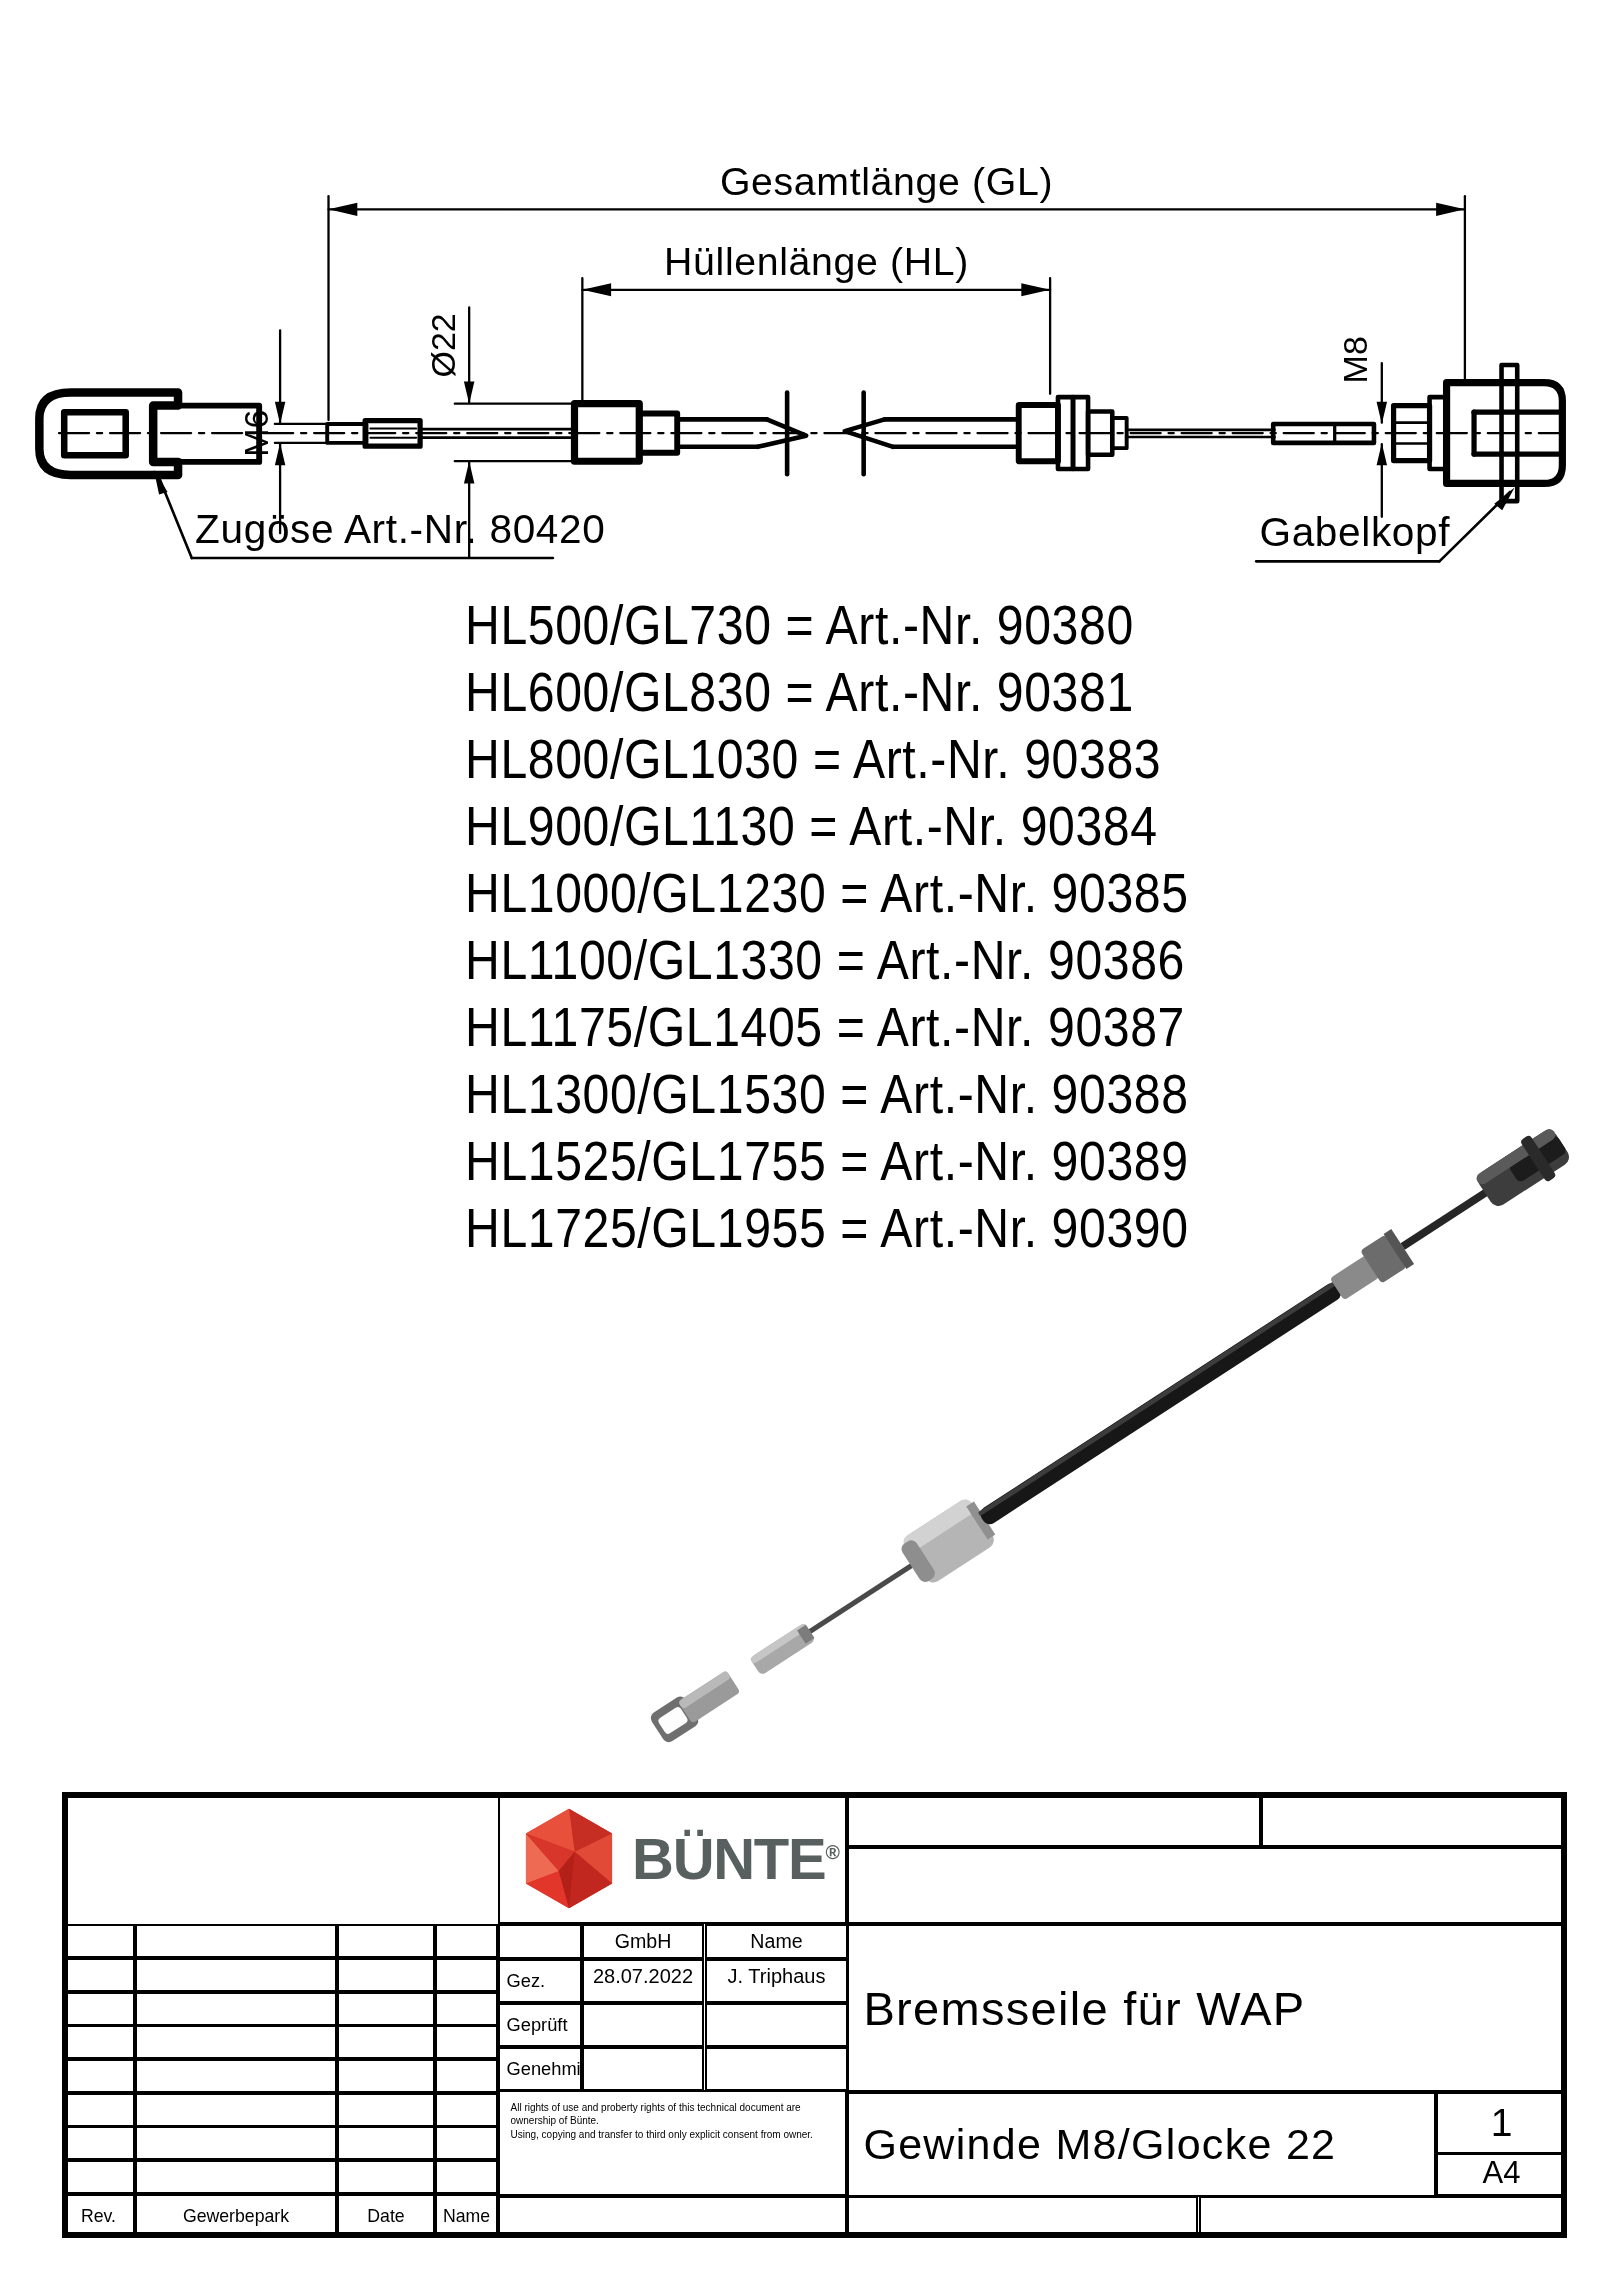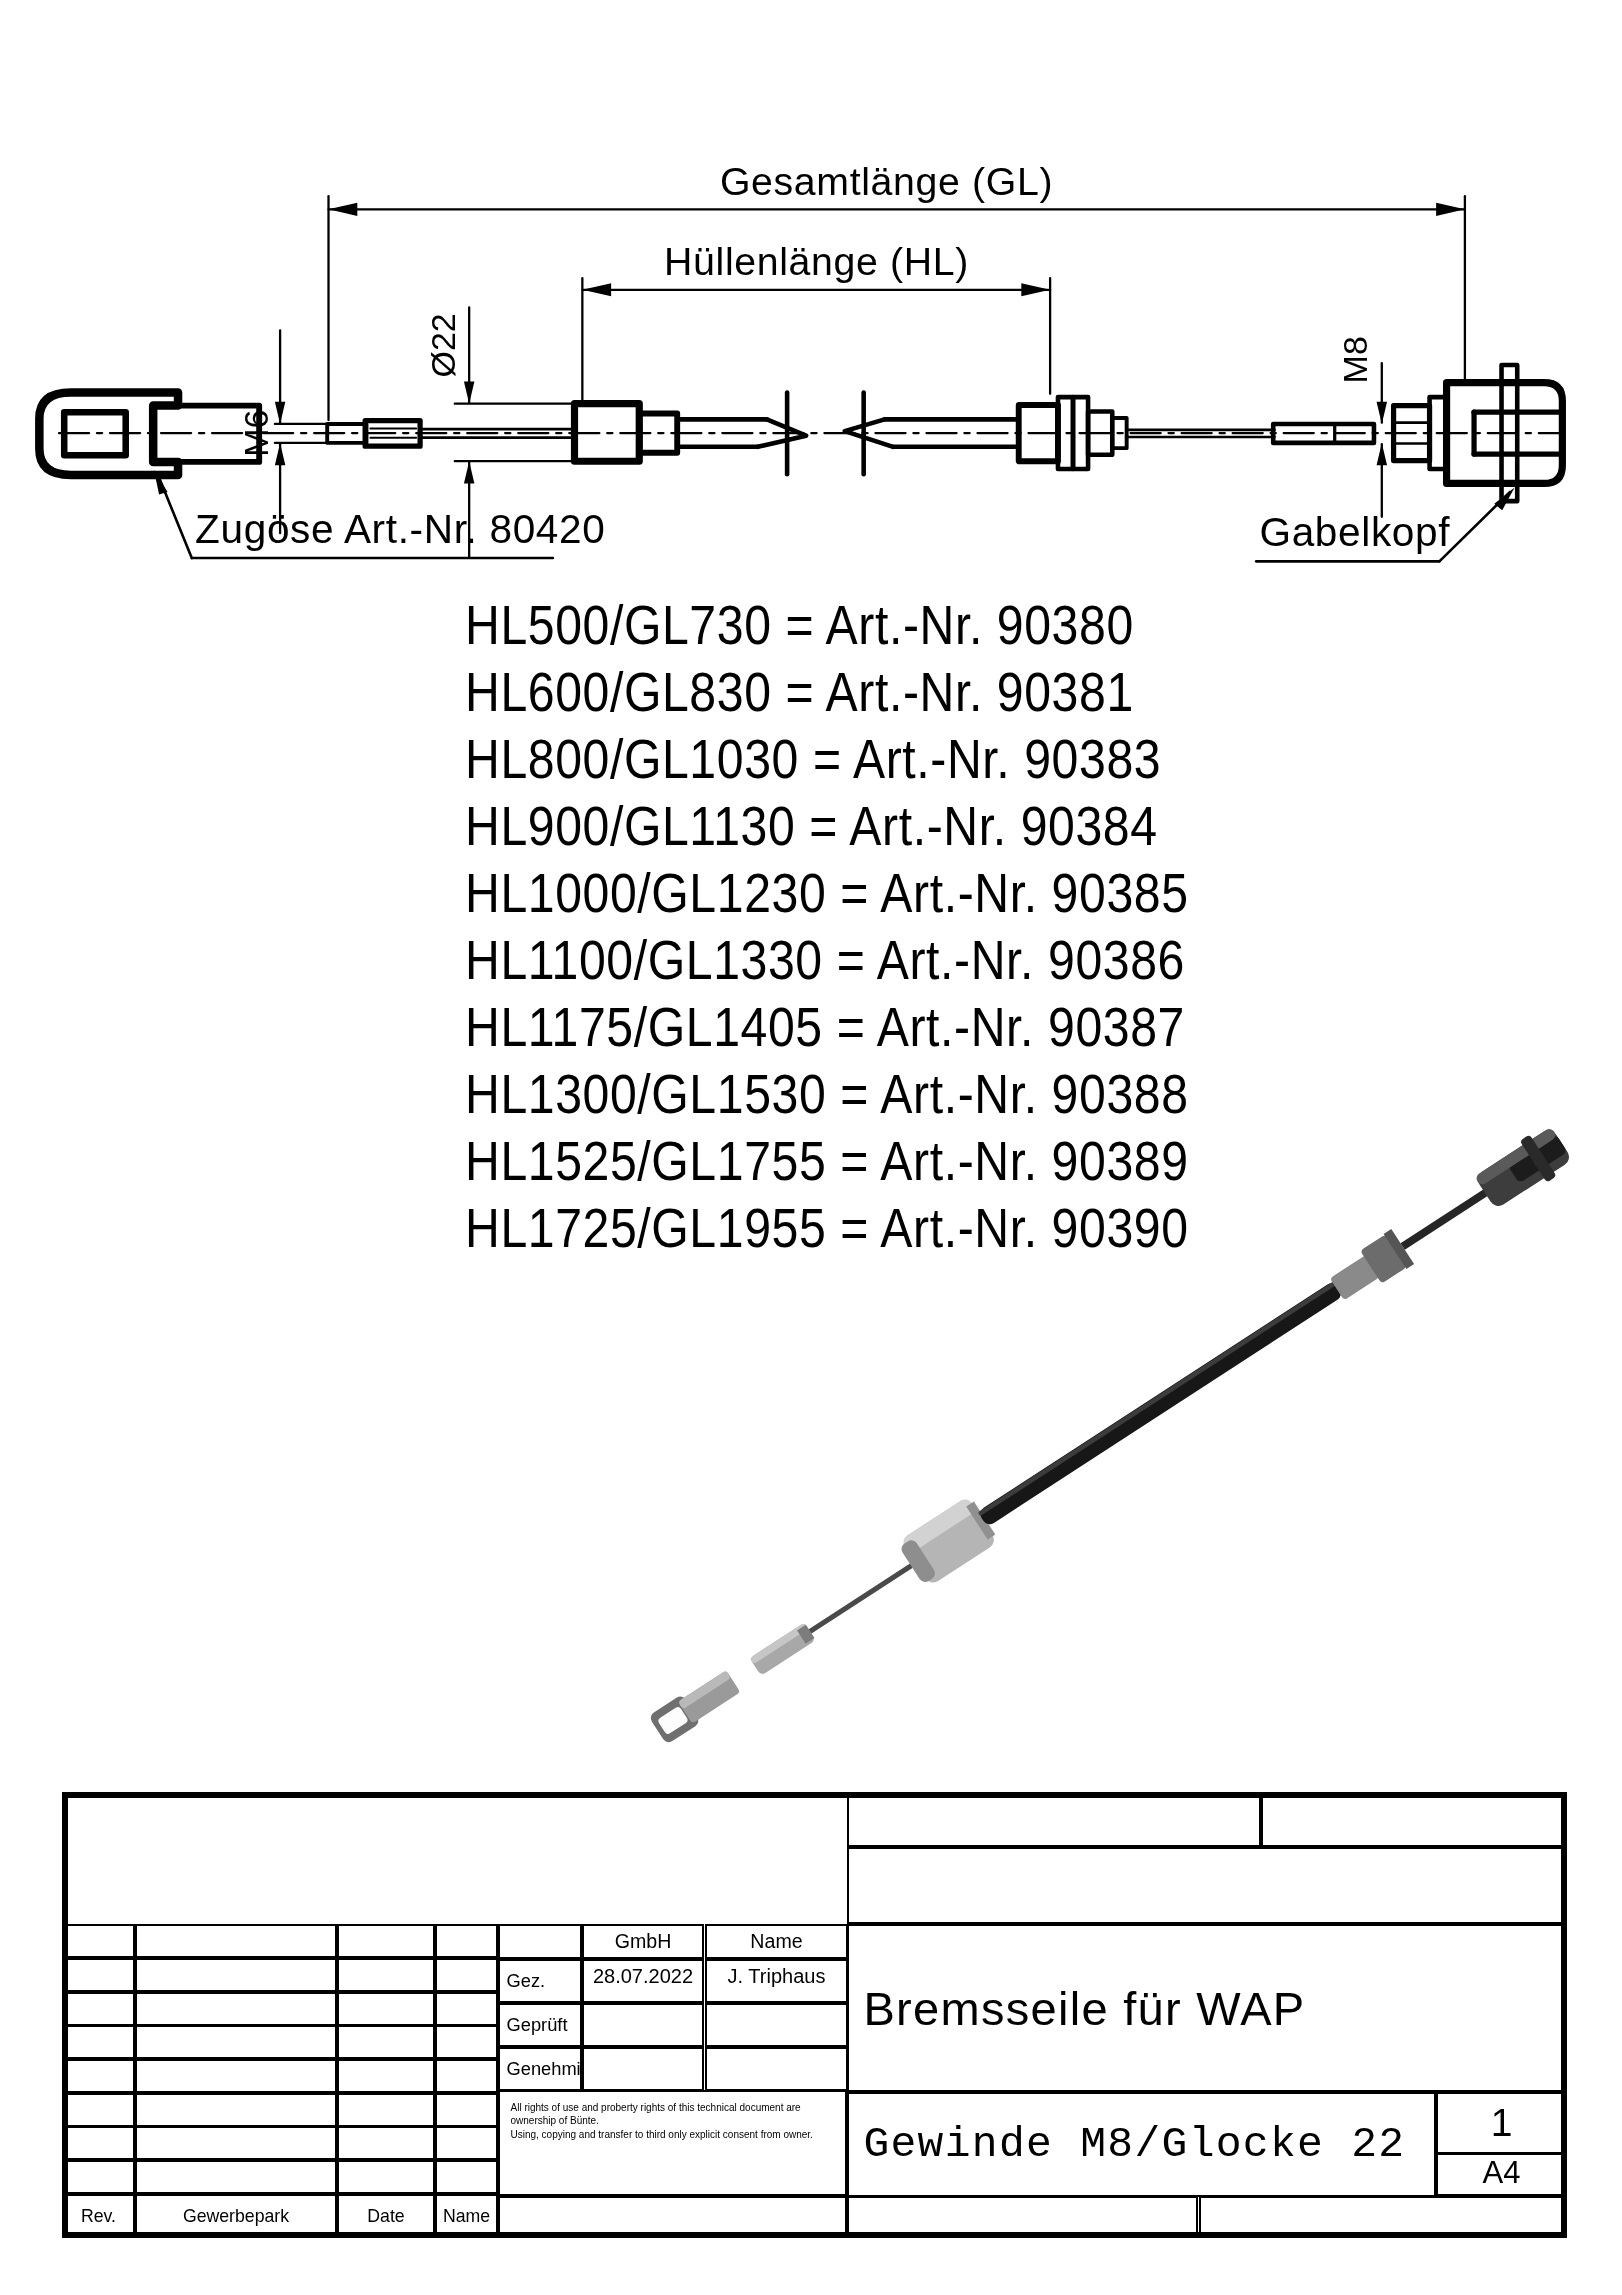--- a/index.html
+++ b/index.html
@@ -18,21 +18,21 @@
   .company-cell{padding:6.5px 11.8px;}
   .company-name{font-size:29px;font-weight:500;margin-bottom:9.2px;}
   .company-addr{font-size:16.4px;line-height:21.6px;}
   .logo-cell{display:flex;align-items:center;justify-content:flex-start;padding-left:18.3px;}
   .logo-text{font-size:58px;font-weight:800;color:#57605e;letter-spacing:-1.3px;margin-left:11.8px;}
   .logo-reg{font-size:19.6px;font-weight:700;color:#57605e;vertical-align:super;}
   .hdr-cell,.rev-lab{display:flex;align-items:center;justify-content:center;font-size:19.6px;}
   .lab-cell{display:flex;align-items:center;padding-left:6.5px;font-size:18.3px;}
   .val-cell{display:flex;align-items:flex-start;justify-content:center;font-size:20px;padding-top:3.9px;}
   .title-cell{display:flex;align-items:center;padding-left:14.4px;font-size:47px;letter-spacing:1.3px;}
-  .subtitle-cell{display:flex;align-items:center;padding-left:14.4px;font-size:43px;letter-spacing:1.3px;font-family:Liberation Mono, monospace;}
+  .subtitle-cell{display:flex;align-items:center;padding-left:14.4px;font-size:43px;letter-spacing:1.3px;}
   .sheet-cell{display:flex;align-items:center;justify-content:center;font-size:39px;}
   .format-cell{display:flex;align-items:flex-start;justify-content:center;font-size:31px;}
   .disc-cell{padding:9.2px 10.5px;font-size:10px;line-height:1.32;white-space:pre-line;}
   .rev-lab{font-size:17.7px;}
 </style>
 </head>
 <body>
 
 <div id="page">
 
@@ -211,20 +211,34 @@
     <div class="part-line">HL1100/GL1330 = Art.-Nr. 90386</div>
     <div class="part-line">HL1175/GL1405 = Art.-Nr. 90387</div>
     <div class="part-line">HL1300/GL1530 = Art.-Nr. 90388</div>
     <div class="part-line">HL1525/GL1755 = Art.-Nr. 90389</div>
     <div class="part-line">HL1725/GL1955 = Art.-Nr. 90390</div>
   </div>
 
   <div id="tblock">
 
 
+    <div class="cell logo-cell" style="left:436px;top:0;width:349px;height:132px;">
+      <svg width="102" height="113" viewBox="-90 -95 180 190">
+        <polygon points="0,-88 76,-44 76,44 0,88 -76,44 -76,-44" fill="#d42a22"></polygon>
+        <polygon points="0,-88 76,-44 10,-12" fill="#c62d23"></polygon>
+        <polygon points="76,-44 76,44 10,-12" fill="#e04a36"></polygon>
+        <polygon points="76,44 0,88 10,-12" fill="#c1271e"></polygon>
+        <polygon points="0,88 -76,44 -18,22" fill="#e2362b"></polygon>
+        <polygon points="-76,44 -76,-44 -18,22" fill="#ef6a52"></polygon>
+        <polygon points="-76,-44 0,-88 10,-12" fill="#e8503c"></polygon>
+        <polygon points="-76,-44 10,-12 -18,22" fill="#d8352b"></polygon>
+        <polygon points="10,-12 0,88 -18,22" fill="#b22018"></polygon>
+      </svg>
+      <div class="logo-text"><span>BÜNTE</span><span class="logo-reg">®</span></div>
+    </div>
 
     <div class="cell" style="left:785px;top:0;width:414px;height:55px;"></div>
     <div class="cell" style="left:1199px;top:0;width:306px;height:55px;"></div>
     <div class="cell" style="left:785px;top:55px;width:720px;height:77px;"></div>
 
     <div class="cell" style="left:436px;top:132px;width:84px;height:35px;"></div>
     <div class="cell hdr-cell" style="left:520px;top:132px;width:122px;height:35px;">GmbH</div>
     <div class="cell hdr-cell" style="left:643px;top:132px;width:143px;height:35px;">Name</div>
 
     <div class="cell lab-cell" style="left:436px;top:167px;width:84px;height:44px;">Gez.</div>

